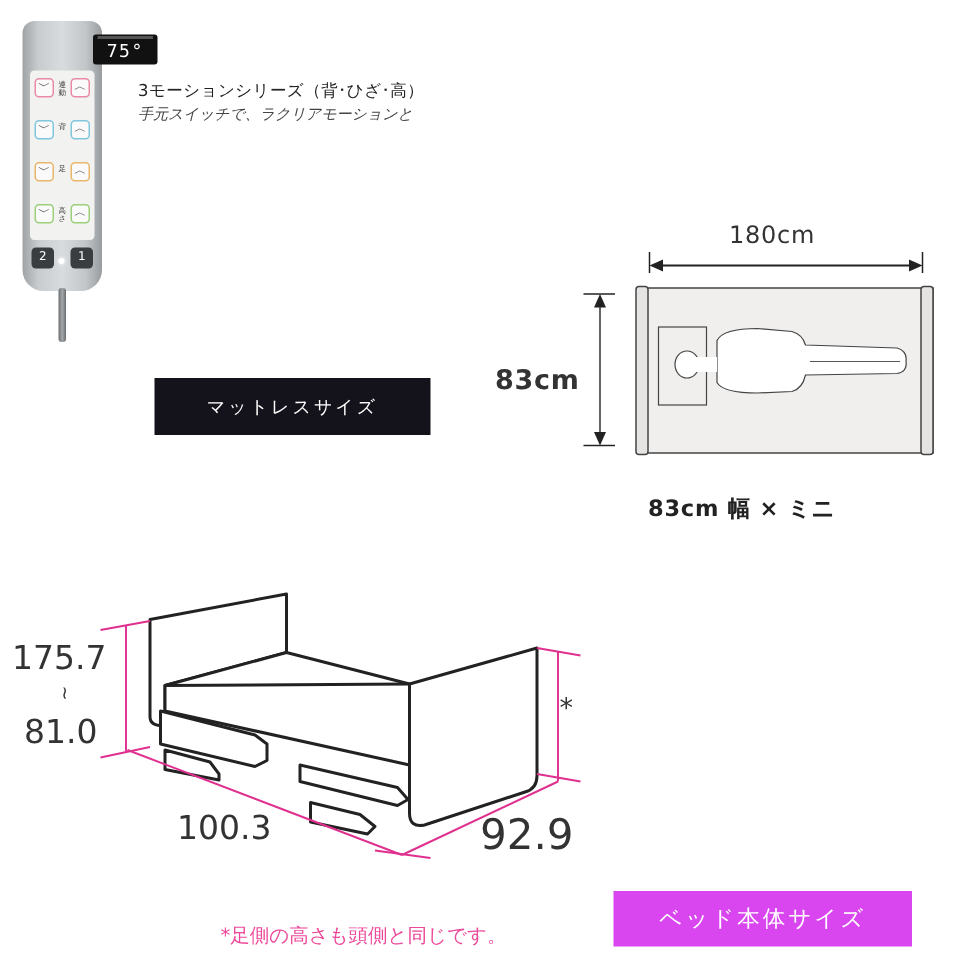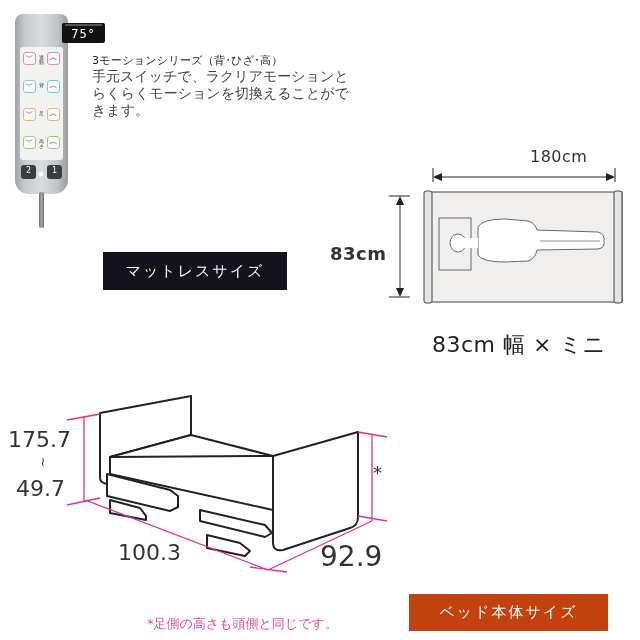--- a/index.html
+++ b/index.html
@@ -31,43 +31,43 @@
     }
     .rlbl { position: absolute; width: 9px; height: 10px; font-size: 5px; color: #333; text-align: center; line-height: 5px; }
     .remote-mem {
       position: absolute; width: 15px; height: 14px; background: #3a3d40;
       border-radius: 3px; color: #fff; font-size: 8px; text-align: center; line-height: 11px;
     }
     .remote-led { position: absolute; left: 24px; top: 158px; width: 4px; height: 4px; background: #fff; border-radius: 50%; box-shadow: 0 0 3px #fff; }
     .remote-cord { position: absolute; left: 24px; top: 178px; width: 5px; height: 36px; background: linear-gradient(90deg,#6a6d70,#a5a8ab,#6a6d70); border-radius: 2px; }
 
     .motion-title { position: absolute; left: 92px; top: 37px; font-size: 11px; color: #222; letter-spacing: 0.3px; margin-top: 16px; }
-    .motion-desc { position: absolute; left: 92px; top: 68px; font-size: 14px; line-height: 17px; color: #444; width: 260px; }
+    .motion-desc { position: absolute; left: 92px; top: 68px; font-size: 10px; line-height: 17px; color: #444; width: 260px; font-style: italic; }
 
     
-    .dim-180 { position: absolute; left: 486px; top: 147px; font-size: 16px; color: #333; letter-spacing: 0.5px; margin-left: 44px; }
+    .dim-180 { position: absolute; left: 486px; top: 147px; font-size: 16px; color: #333; letter-spacing: 0.5px; }
     .dim-83 { position: absolute; left: 330px; top: 243px; font-size: 18px; color: #333; letter-spacing: 0.5px; font-weight: bold; }
     .mattress-label {
       position: absolute; left: 103px; top: 252px; width: 184px; height: 38px;
-      background: #14121a; color: #fff; font-size: 15px; letter-spacing: 2px;
+      background: #14121a; color: #fff; font-size: 12px; letter-spacing: 2px;
       text-align: center; line-height: 38px;
     }
-    .size-summary { position: absolute; left: 432px; top: 330px; font-size: 22px; color: #222; letter-spacing: 0.5px; }
+    .size-summary { position: absolute; left: 432px; top: 330px; font-size: 15px; color: #222; letter-spacing: 0.5px; font-weight: bold; }
 
     
     .bed-h-top { position: absolute; left: 8px; top: 427px; font-size: 22px; color: #333; }
     .bed-h-tilde { position: absolute; left: 38px; top: 455px; font-size: 12px; color: #333; transform: rotate(90deg); }
     .bed-h-bot { position: absolute; left: 16px; top: 476px; font-size: 22px; color: #333; }
     .bed-len { position: absolute; left: 118px; top: 540px; font-size: 22px; color: #333; }
     .bed-wid { position: absolute; left: 320px; top: 540px; font-size: 28px; color: #333; }
     .bed-asterisk { position: absolute; left: 373px; top: 462px; font-size: 18px; color: #333; }
     .footnote { position: absolute; left: 147px; top: 615px; font-size: 13px; color: #ec4899; }
     .bed-label {
       position: absolute; left: 409px; top: 594px; width: 199px; height: 37px;
-      background: #c2410c; color: #fff; font-size: 15px; letter-spacing: 2px;
+      background: #d946ef; color: #fff; font-size: 15px; letter-spacing: 2px;
       text-align: center; line-height: 37px;
     }
     svg.diagram { position: absolute; left: 0; top: 0; }
   </style>
 </head>
 <body>
 
 <div class="remote">
   <div class="remote-body"></div>
   <div class="remote-display">
@@ -94,21 +94,20 @@
   </div>
   <div class="remote-mem" style="left:6px;top:151px">2</div>
   <div class="remote-led"></div>
   <div class="remote-mem" style="left:32px;top:151px">1</div>
   <div class="remote-cord"></div>
 </div>
 
 <div class="motion-title">3モーションシリーズ（背･ひざ･高）</div>
 <div class="motion-desc">
   <div>手元スイッチで、ラクリアモーションと</div>
-  <div>らくらくモーションを切換えることができます。</div>
 </div>
 
 <svg class="diagram" width="640" height="640" viewBox="0 0 640 640">
 
   <g>
 
     <line x1="433" y1="168" x2="433" y2="182" stroke="#222" stroke-width="1"></line>
     <line x1="615" y1="168" x2="615" y2="182" stroke="#222" stroke-width="1"></line>
     <line x1="437" y1="177" x2="611" y2="177" stroke="#222" stroke-width="1.2"></line>
     <polygon points="433,177 442,173 442,181" fill="#222"></polygon>
@@ -164,18 +163,18 @@
   </g>
 </svg>
 
 <div class="dim-180">180cm</div>
 <div class="dim-83">83cm</div>
 <div class="mattress-label">マットレスサイズ</div>
 <div class="size-summary">83cm 幅 × ミニ</div>
 
 <div class="bed-h-top">175.7</div>
 <div class="bed-h-tilde">~</div>
-<div class="bed-h-bot">49.7</div>
+<div class="bed-h-bot">81.0</div>
 <div class="bed-len">100.3</div>
 <div class="bed-wid">92.9</div>
 <div class="bed-asterisk">*</div>
 <div class="footnote">*足側の高さも頭側と同じです。</div>
 <div class="bed-label">ベッド本体サイズ</div>
 
 </body></html>

